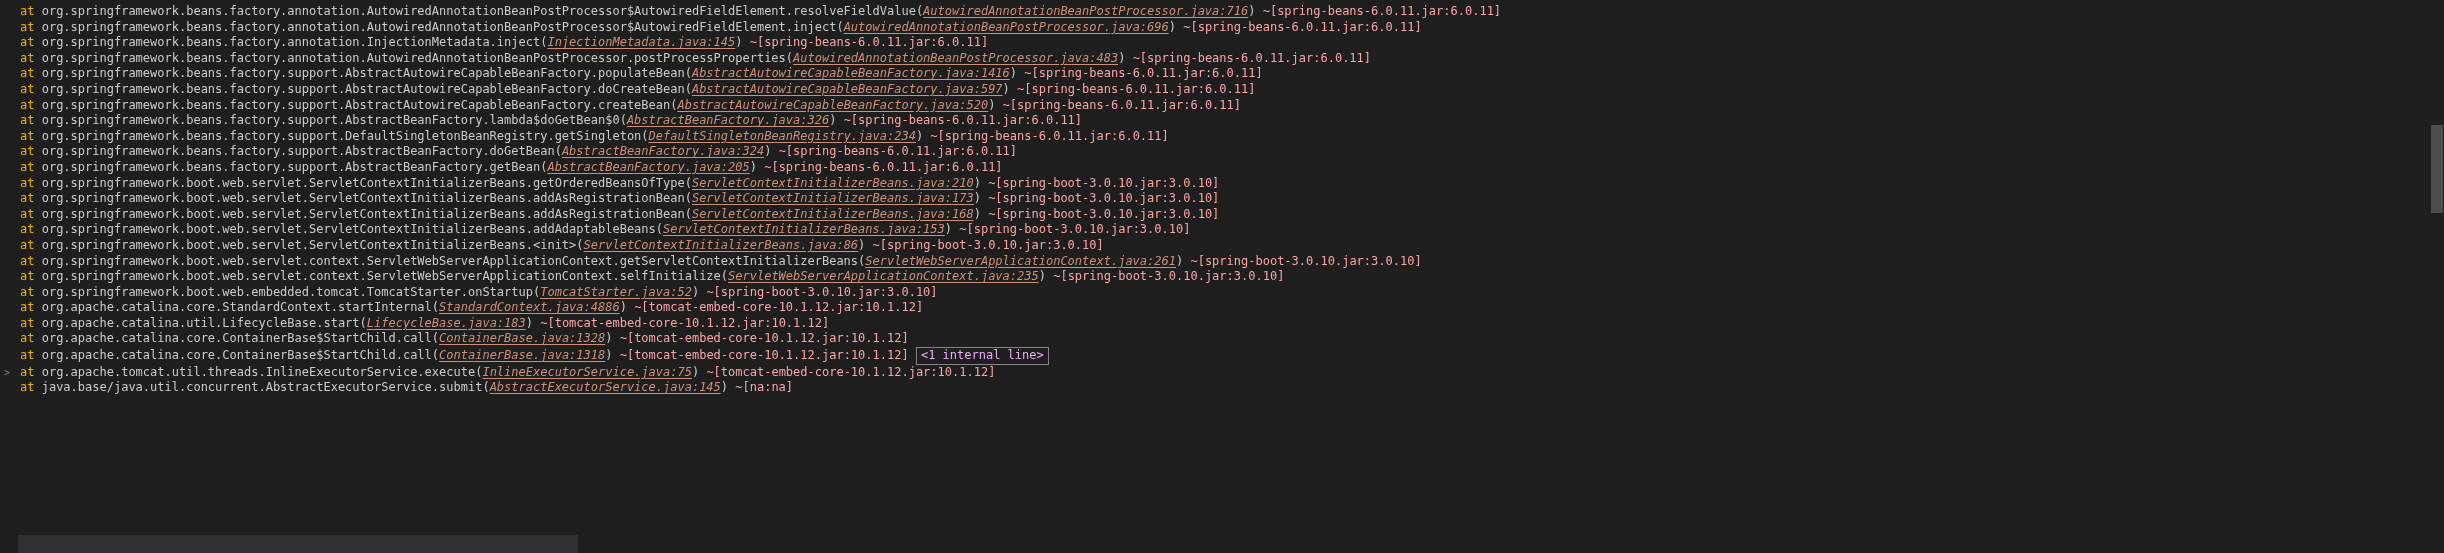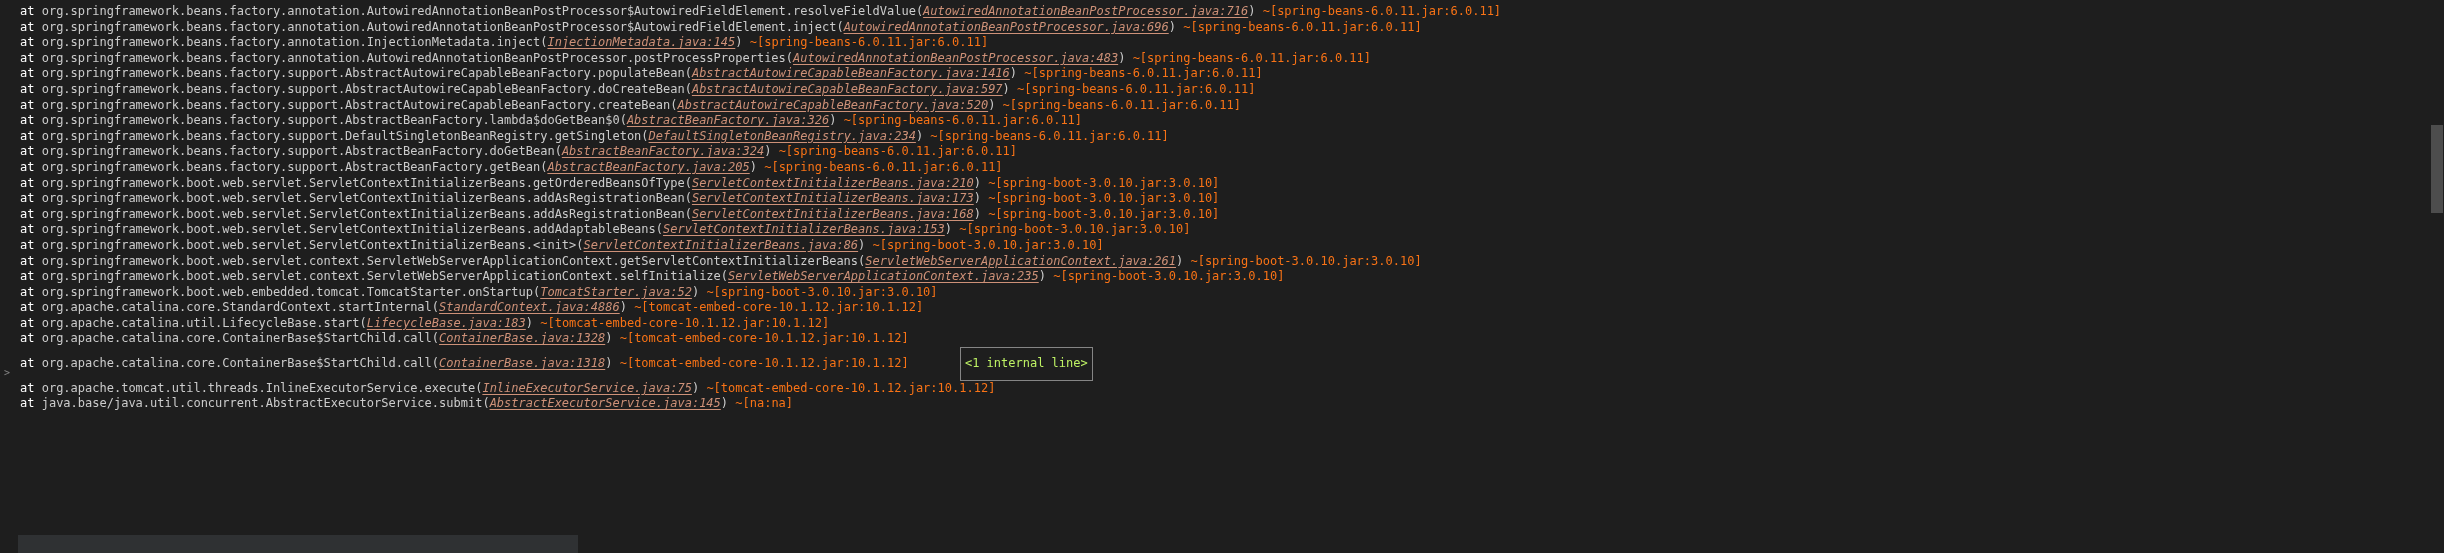--- a/index.html
+++ b/index.html
@@ -39,45 +39,44 @@
     position: absolute;
     left: 20px;
     top: 4px;
     white-space: pre;
   }
   .line {
     display: block;
     padding: 0 8px 0 0;
   }
   .at {
-    color: #ffffff;
+    color: #eab308;
   }
   .qual {
     color: #cccccc;
     margin-top: 8px;
   }
   .lparen, .rparen {
     color: #cccccc;
   }
   .src {
     color: #ce9178;
     text-decoration: underline;
     text-underline-offset: 2px;
     cursor: pointer;
     font-style: italic;
   }
   .jar {
-    color: #f97316;
+    color: #fca5a5;
   }
   .internal {
     display: inline-block;
     border: 1px solid #858585;
-    padding: 8px 4px;
-    color: #bef264;
-    margin-left: 44px;
+    padding: 0 4px;
+    color: #f0abfc;
   }
   .cursor-highlight {
     position: absolute;
     left: 18px;
     bottom: 0;
     height: 18px;
     width: 560px;
     background: #3a3d41;
     opacity: 0.6;
     pointer-events: none;

